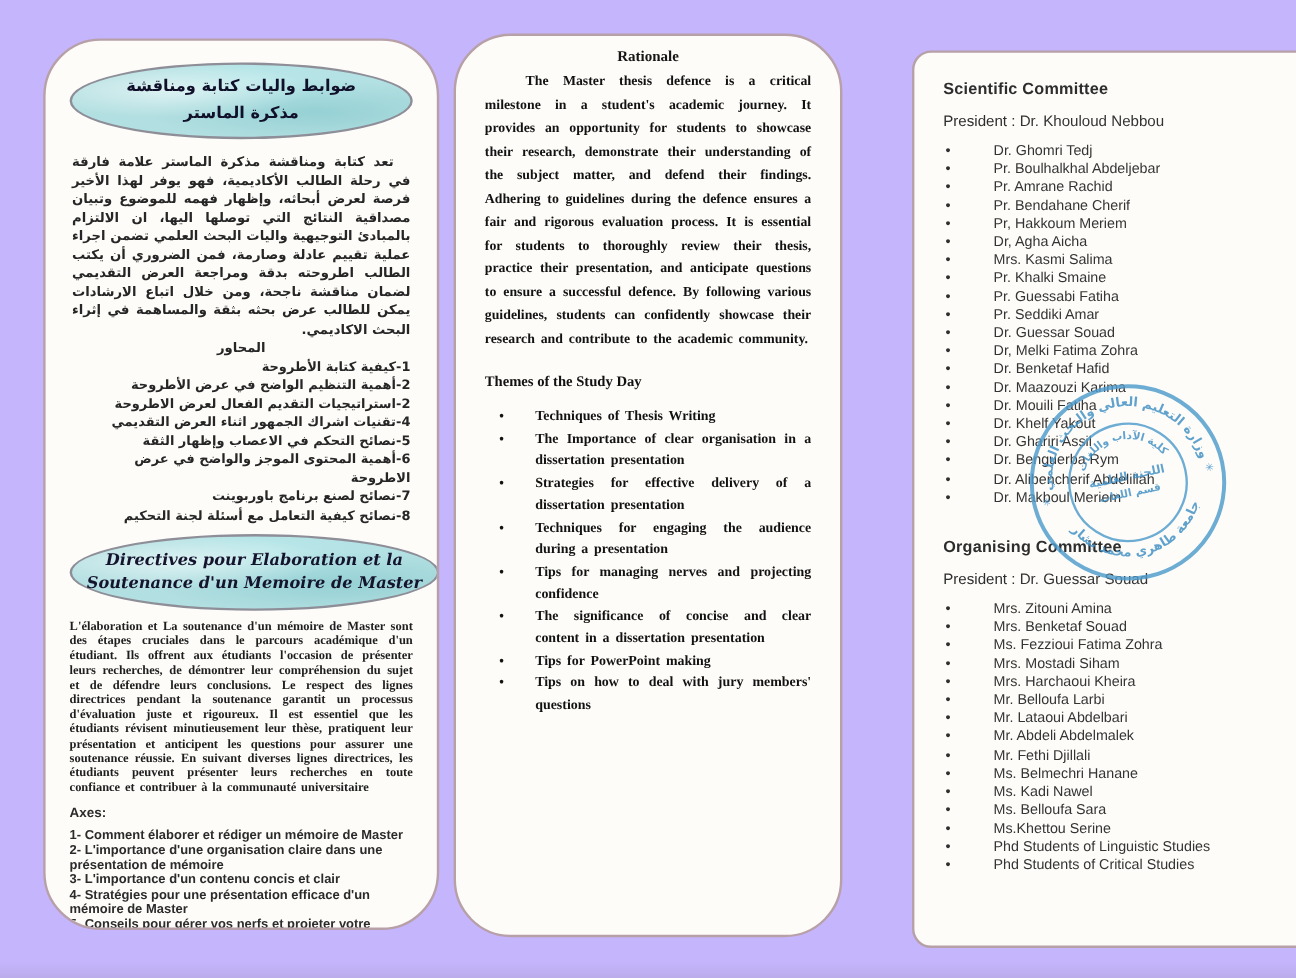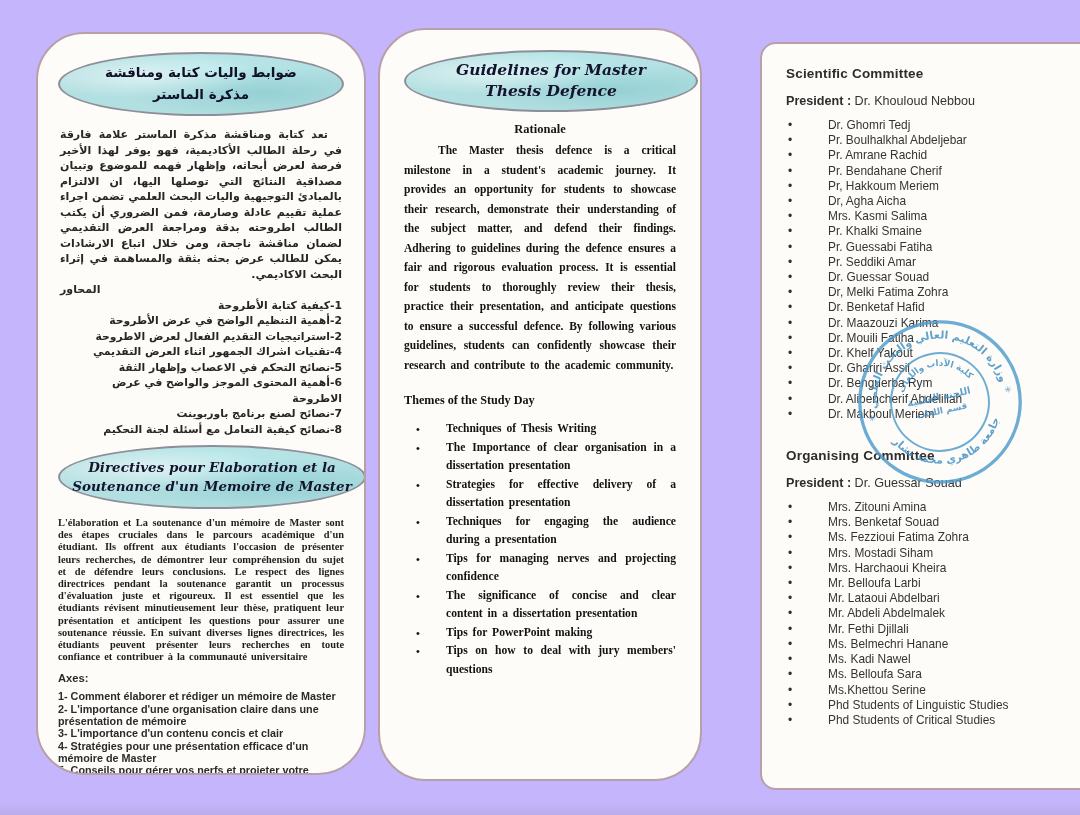--- a/index.html
+++ b/index.html
@@ -24,21 +24,21 @@
   .oval-ar{margin:18px auto 0;width:282px;height:60px;
            font:700 13.5px "DejaVu Sans",sans-serif;color:#10102a;line-height:1.6;direction:rtl;}
   .oval-fr{margin:8px auto 0;width:304px;height:60px;
            font:italic 700 13.5px "DejaVu Serif",serif;color:#14142e;line-height:1.4;}
   .oval-en{margin:20px auto 0;width:290px;height:58px;
            font:italic 700 15.5px "DejaVu Serif",serif;color:#14142e;line-height:1.35;}
 
   
   .ar-intro{margin:11px 2px 0;direction:rtl;text-align:justify;text-indent:14px;
             font:700 11px "DejaVu Sans",sans-serif;line-height:15.5px;color:#262626;}
-  .ar-heading{direction:rtl;text-align:left;font:700 11px "DejaVu Sans",sans-serif;
+  .ar-heading{direction:rtl;text-align:center;font:700 11px "DejaVu Sans",sans-serif;
               line-height:15.5px;color:#262626;margin:0 2px;}
   .ar-list{margin:0 2px;}
   .ar-item{direction:rtl;text-align:right;font:700 10.8px "DejaVu Sans",sans-serif;
            line-height:15.5px;color:#262626;}
 
   
   .fr-intro{margin:8px 0 0;text-align:justify;font:700 10.4px "Liberation Serif",serif;
             line-height:12.2px;color:#1e1e1e;word-spacing:1.5px;}
   .fr-heading{margin:9px 0 0;font:700 11.2px "Liberation Sans",sans-serif;color:#2b2b2b;}
   .fr-list{margin-top:6px;}
@@ -52,21 +52,21 @@
   .themes{margin-top:12px;}
   .theme-row{display:flex;}
   .theme-bullet{width:30px;padding-left:12px;box-sizing:content-box;font-size:11px;color:#121212;line-height:18.5px;}
   .theme-text{flex:1;text-align:justify;word-spacing:2px;
               font:700 11.6px "Liberation Serif",serif;line-height:18.5px;color:#121212;}
 
   
   .committee-h{font:700 13.5px "Liberation Sans",sans-serif;color:#2d2d2d;letter-spacing:.2px;}
   .committee-h.org{margin-top:26px;}
   .pres{margin-top:13px;font:400 12.6px "Liberation Sans",sans-serif;color:#333;}
-  .pres .lbl{font-weight:700;color:#2d2d2d;}
+  .pres .lbl{font-weight:400;color:#2d2d2d;}
   .members{margin-top:10px;}
   .member-row{display:flex;}
   .member-dot{width:40px;padding-left:2px;font-size:12px;line-height:15.2px;color:#2f2f2f;}
   .member-name{flex:1;font:400 11.9px "Liberation Sans",sans-serif;line-height:15.2px;color:#343434;}
 
   
   .stamp{position:absolute;left:852px;top:314px;width:176px;height:176px;
          transform:rotate(-12deg);opacity:.82;z-index:3;pointer-events:none;}
   .stamp text{font-family:"DejaVu Sans",sans-serif;fill:#3f8fc4;}
 </style>
@@ -115,24 +115,20 @@
         <div class="fr-item">3- L'importance d'un contenu concis et clair</div>
 
         <div class="fr-item">4- Stratégies pour une présentation efficace d'un mémoire de Master</div>
 
         <div class="fr-item">5- Conseils pour gérer vos nerfs et projeter votre confiance</div>
 
       </div>
   </section>
 
   <section class="panel panel-mid">
-    <div class="oval oval-en">
-      <div>Guidelines for Master</div>
-      <div>Thesis Defence</div>
-    </div>
     <div class="rationale-h">Rationale</div>
     <p class="rationale">The Master thesis defence is a critical milestone in a student's academic journey. It provides an opportunity for students to showcase their research, demonstrate their understanding of the subject matter, and defend their findings. Adhering to guidelines during the defence ensures a fair and rigorous evaluation process. It is essential for students to thoroughly review their thesis, practice their presentation, and anticipate questions to ensure a successful defence. By following various guidelines, students can confidently showcase their research and contribute to the academic community.</p>
     <div class="themes-h">Themes of the Study Day</div>
     <div class="themes">
 
         <div class="theme-row">
           <span class="theme-bullet">•</span>
           <span class="theme-text">Techniques of Thesis Writing</span>
         </div>
 

